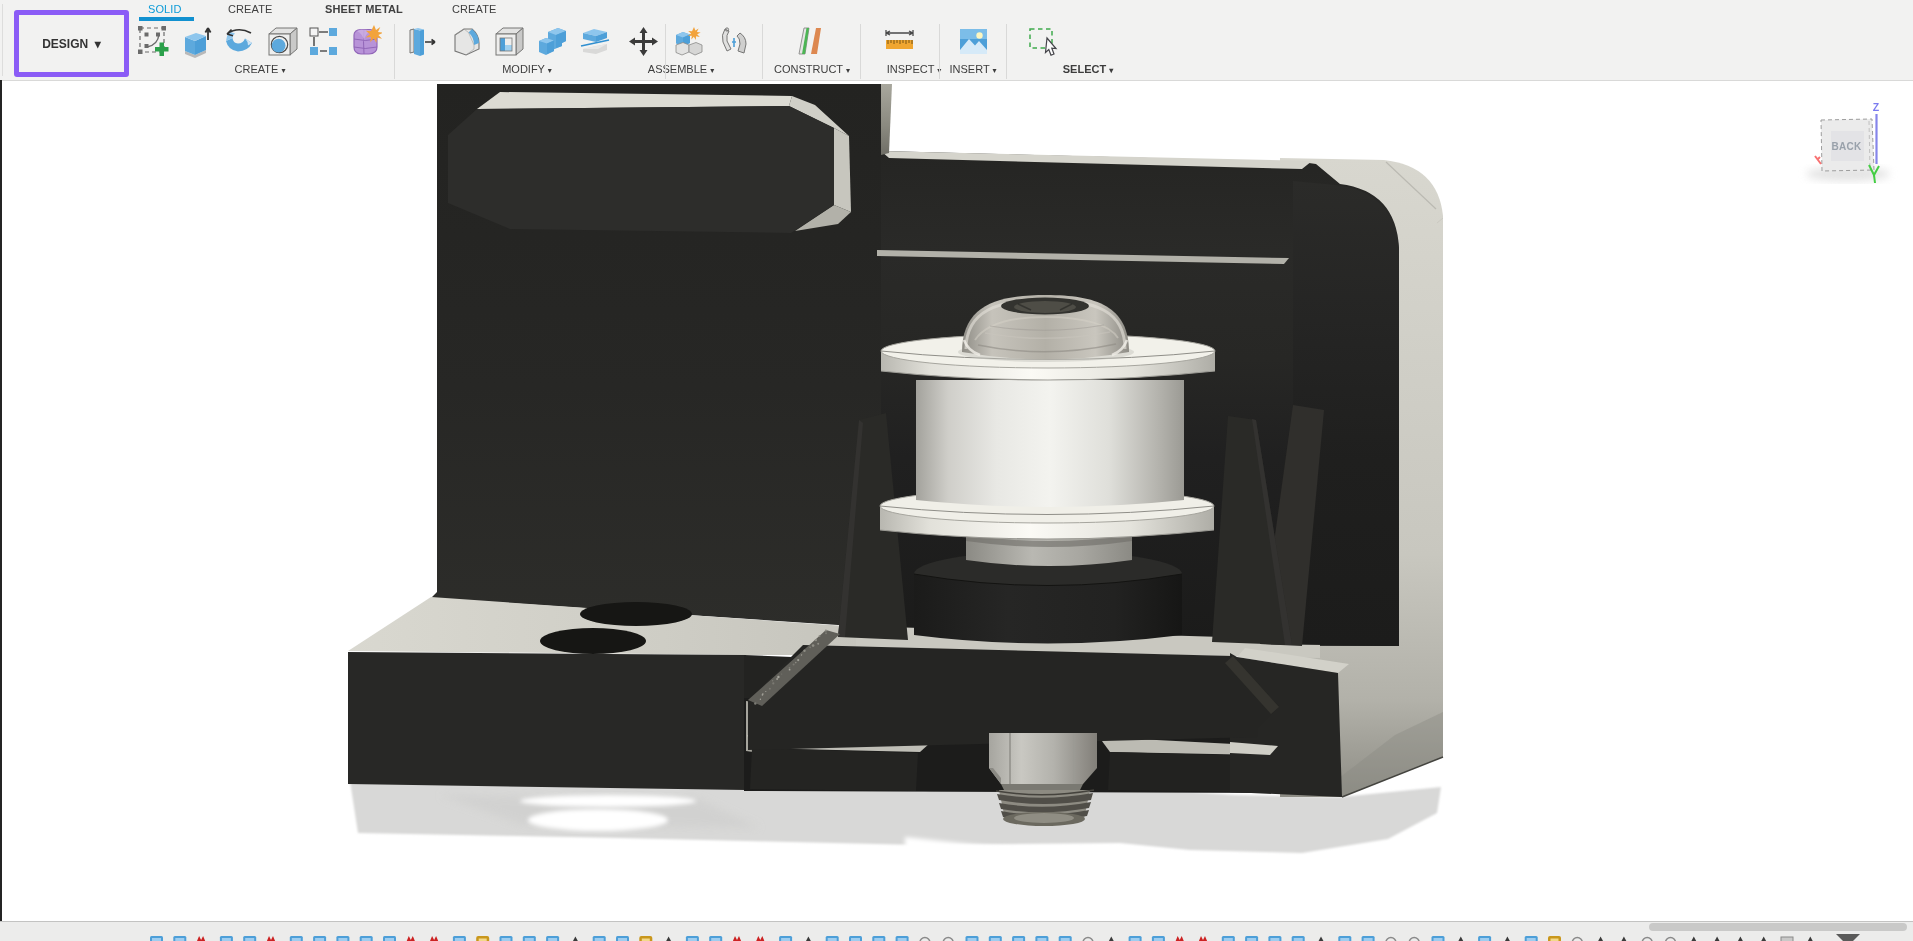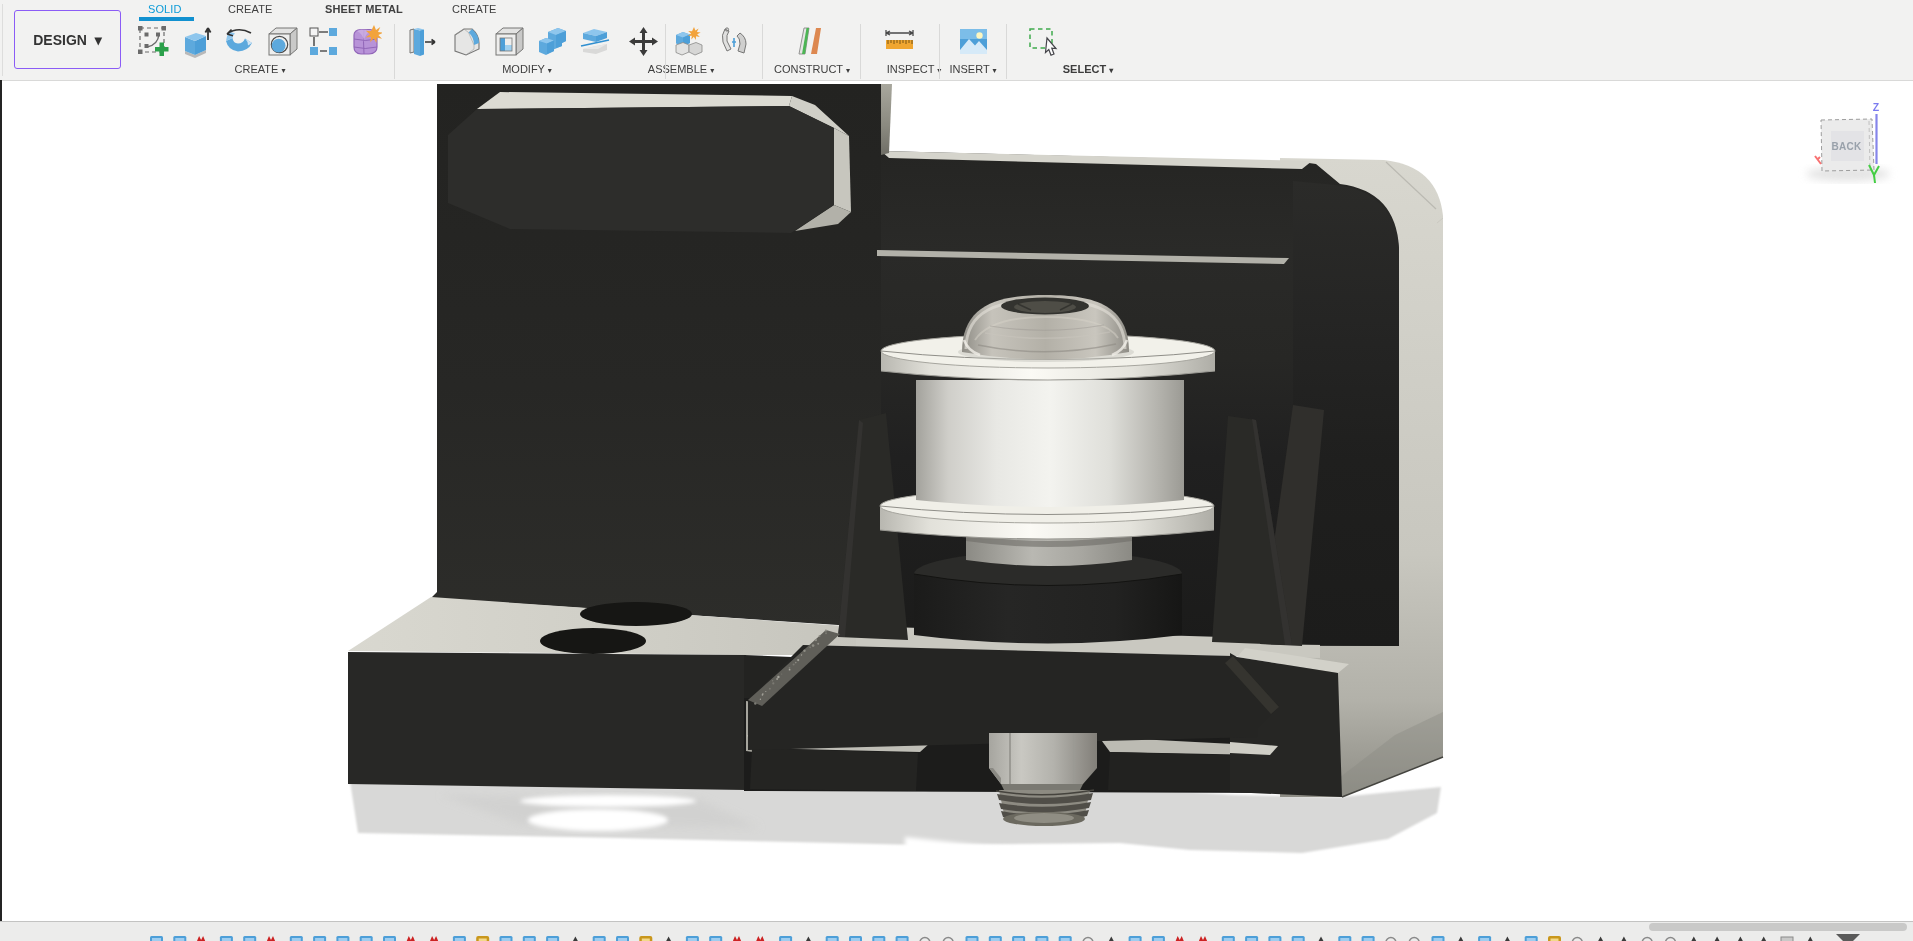--- a/index.html
+++ b/index.html
@@ -2,22 +2,22 @@
 <html><head>
 <meta charset="utf-8">
 <style>
   html,body{margin:0;padding:0;width:1913px;height:941px;overflow:hidden;background:#fff;
     font-family:"Liberation Sans", sans-serif;}
   #page{position:relative;width:1913px;height:941px;}
   #scene{position:absolute;left:0;top:0;width:1913px;height:941px;}
   
   #hdr{position:absolute;left:0;top:0;width:1913px;height:80px;background:#f2f2f1;
     border-bottom:1px solid #d9d9d8;z-index:10;}
-  #designbtn{position:absolute;left:14px;top:10px;width:105px;height:57px;border:1px solid #8b5cf6;
-    border-radius:3px;color:#333;font-size:14px;font-weight:bold;display:flex;align-items:center;justify-content:center;}
+  #designbtn{position:absolute;left:14px;top:10px;width:105px;height:57px;border:5px solid #8b5cf6;
+    border-radius:3px;color:#333;font-size:12px;font-weight:bold;display:flex;align-items:center;justify-content:center;}
   .tab{position:absolute;top:3px;font-size:11px;color:#404040;letter-spacing:.1px;}
   .tab.act{color:#0c9bd8;}
   #tabline{position:absolute;left:139px;top:17px;width:55px;height:4px;background:#1291d0;}
   .glabel{position:absolute;top:63px;font-size:11px;color:#3d3d3d;white-space:nowrap;transform:translateX(-50%);}
   .glabel .car{font-size:8px;color:#3d3d3d;}
   .vsep{position:absolute;top:24px;height:55px;width:1px;background:#d9d9d8;}
   .ic{position:absolute;top:25px;width:33px;height:33px;}
   
   #bbar{position:absolute;left:0;top:921px;width:1913px;height:20px;background:#ececeb;
     border-top:1px solid #c3c3c2;z-index:10;}

